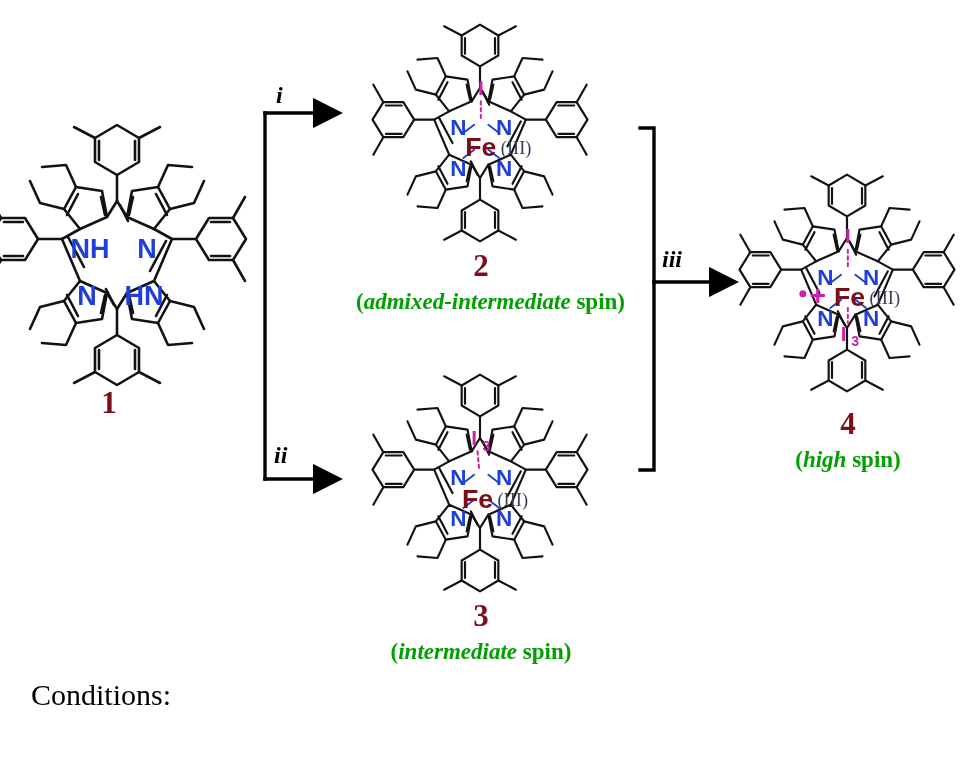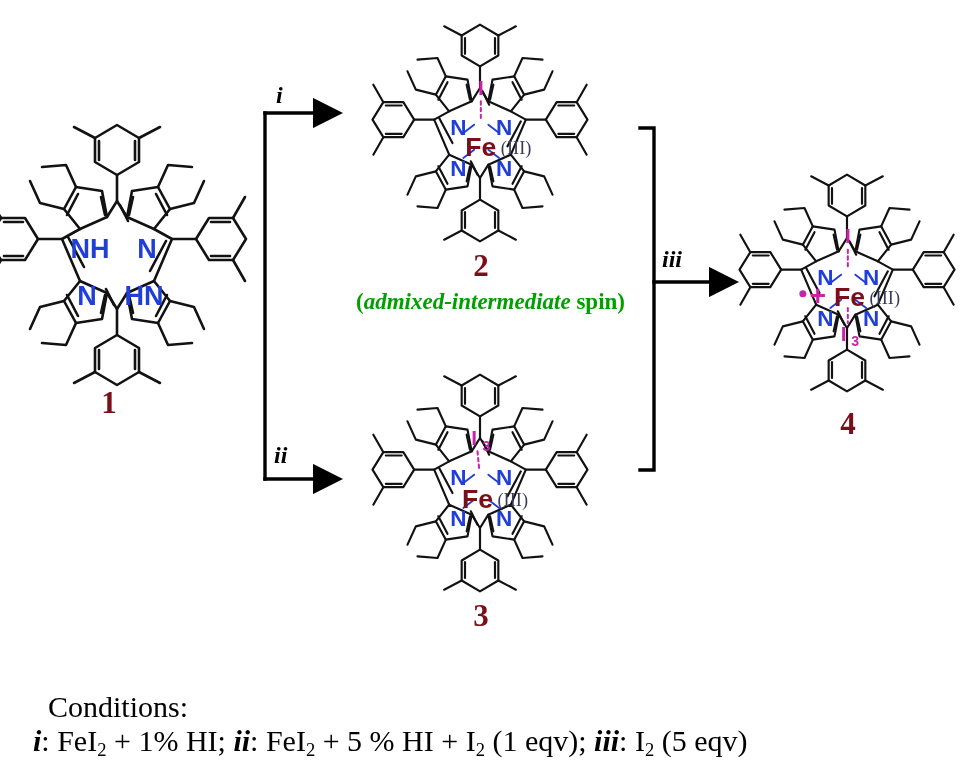--- a/index.html
+++ b/index.html
@@ -273,20 +273,21 @@
 
       <text class="at-N" x="99" y="152" font-family="Liberation Sans, sans-serif" font-size="27" font-weight="bold" text-anchor="middle">N</text>
       <text class="at-N" x="154" y="152" font-family="Liberation Sans, sans-serif" font-size="27" font-weight="bold" text-anchor="middle">N</text>
       <text class="at-N" x="99" y="202" font-family="Liberation Sans, sans-serif" font-size="27" font-weight="bold" text-anchor="middle">N</text>
       <text class="at-N" x="154" y="202" font-family="Liberation Sans, sans-serif" font-size="27" font-weight="bold" text-anchor="middle">N</text>
 
       <text class="at-Fe" x="122" y="180" font-family="Liberation Sans, sans-serif" font-size="32" font-weight="bold" text-anchor="middle">Fe</text>
       <text class="at-rom" x="146" y="177" font-family="Liberation Serif, serif" font-size="22" text-anchor="start">(III)</text>
     </svg>
     <div class="cmp-num" style="top:242px;left:1px;">3</div>
+    <div class="spin-lbl" style="top:282px;left:1px;">(<i>intermediate</i> <span>spin</span>)</div>
   </div>
 
   <div class="node" style="left:722px;top:158px;width:250px;height:300px;">
     <svg width="250" height="250" viewBox="0 0 250 300">
       <g class="bond" stroke-width="2.6">
         <path d="M88,124 L72,104 L84,82 L110,86 L115,112 Z"></path>
         <path d="M75,110 L86,89"></path>
           <path d="M109,92 L113,110"></path>
         <path d="M162,124 L178,104 L166,82 L140,86 L135,112 Z"></path>
         <path d="M175,110 L164,89"></path>
@@ -356,20 +357,21 @@
 
       <text class="at-N" x="99" y="152" font-family="Liberation Sans, sans-serif" font-size="27" font-weight="bold" text-anchor="middle">N</text>
       <text class="at-N" x="154" y="152" font-family="Liberation Sans, sans-serif" font-size="27" font-weight="bold" text-anchor="middle">N</text>
       <text class="at-N" x="99" y="202" font-family="Liberation Sans, sans-serif" font-size="27" font-weight="bold" text-anchor="middle">N</text>
       <text class="at-N" x="154" y="202" font-family="Liberation Sans, sans-serif" font-size="27" font-weight="bold" text-anchor="middle">N</text>
 
       <text class="at-Fe" x="128" y="178" font-family="Liberation Sans, sans-serif" font-size="32" font-weight="bold" text-anchor="middle">Fe</text>
       <text class="at-rom" x="152" y="175" font-family="Liberation Serif, serif" font-size="22" text-anchor="start">(III)</text>
     </svg>
     <div class="cmp-num" style="top:250px;left:1px;">4</div>
+    <div class="spin-lbl" style="top:290px;left:1px;">(<i>high</i> <span>spin</span>)</div>
   </div>
 
   <svg class="node" style="left:0;top:0;" width="980" height="700">
     <defs>
       <marker id="ah" markerWidth="9" markerHeight="9" refX="1" refY="4.5" orient="auto" markerUnits="strokeWidth">
         <path d="M0,0 L9,4.5 L0,9 Z" fill="#000"></path>
       </marker>
     </defs>
 
     <path class="arrowline" stroke-width="3.4" d="M265,113 L265,479"></path>
@@ -380,17 +382,16 @@
 
     <path class="brk" stroke-width="3.4" d="M640,128 L654,128 L654,470 L640,470"></path>
 
     <path class="arrowline" stroke-width="3.4" marker-end="url(#ah)" d="M654,282 L712,282"></path>
   </svg>
 
   <div class="rxn-lbl" style="left:276px;top:83px;">i</div>
   <div class="rxn-lbl" style="left:274px;top:443px;">ii</div>
   <div class="rxn-lbl" style="left:662px;top:247px;">iii</div>
 
-  <div class="conditions" style="left:48px;top:676px;margin-top:12px;">Conditions:</div>
-
-  <div class="conditions" style="left:33px;top:722px;"><b>i</b><span>: FeI</span><sub>2</sub><span> + 1% HI; </span><b>ii</b><span>: FeI</span><sub>2</sub><span> + 5 % HI + I</span><sub>2</sub><span> (1 eqv); </span><b>iii</b><span>: I</span><sub>2</sub><span> (5 eqv)</span></div>
+  <div class="conditions" style="left:31px;top:676px;">Conditions:</div>
+
 
 </div>
 
 </body></html>

